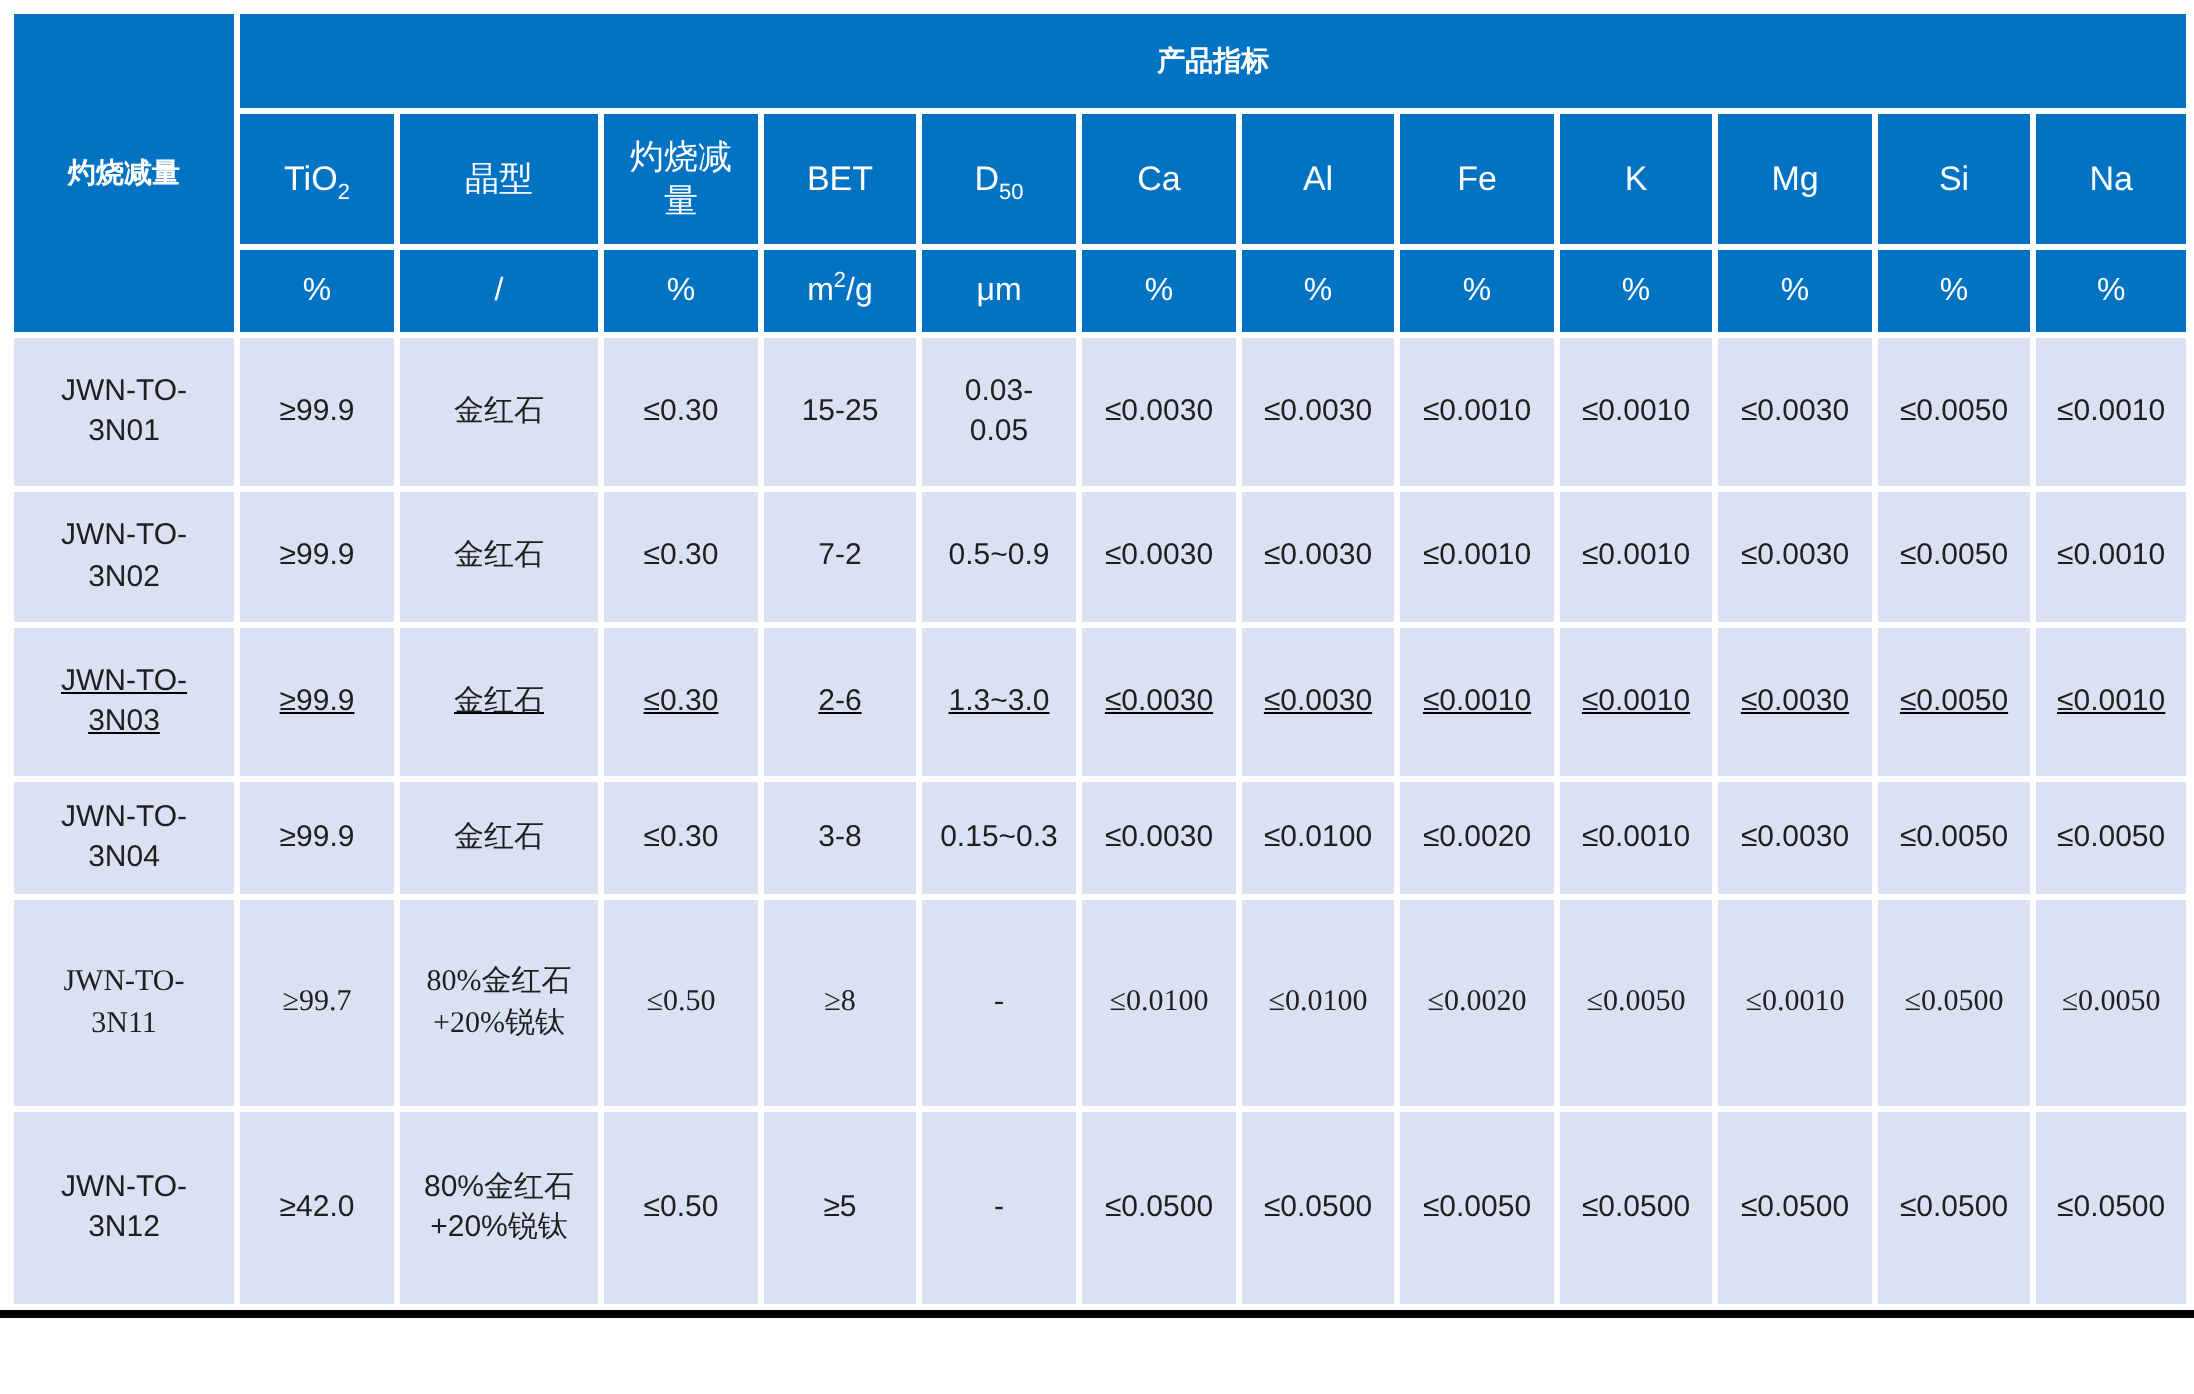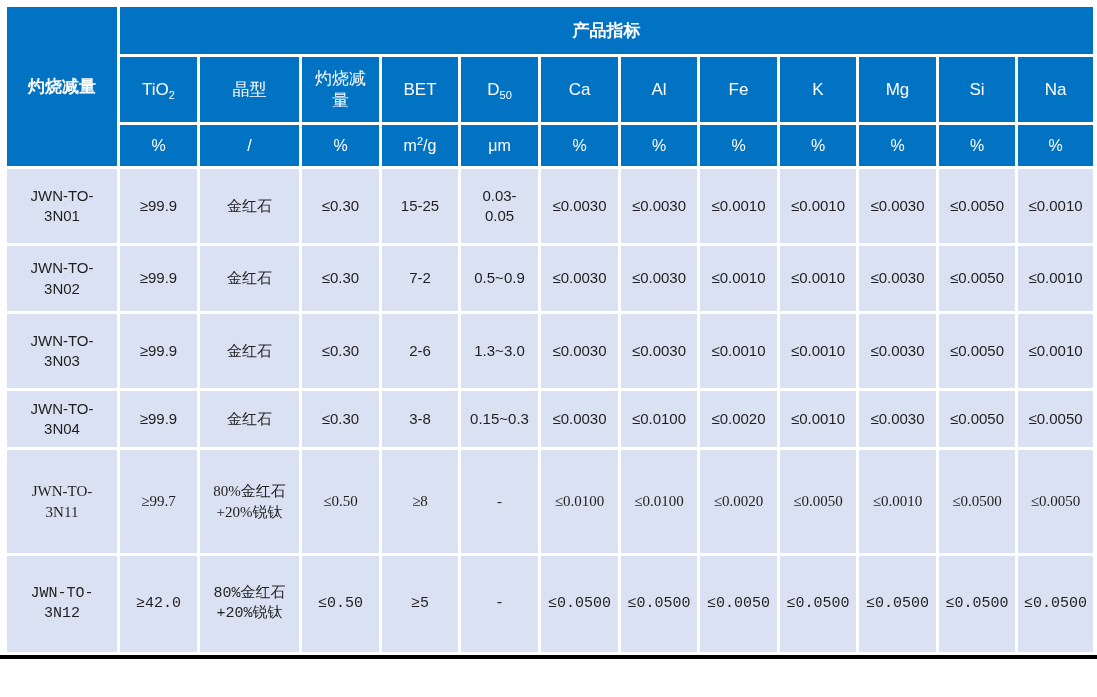--- a/index.html
+++ b/index.html
@@ -37,21 +37,21 @@
     color:var(--header-text);
     font-weight:normal;
     font-size:17px;
     padding:0 8px;
     line-height:1.25;
   }
   th.corner, th.banner{
     background:var(--header-bg);
     color:var(--header-text);
     font-weight:bold;
-    font-size:17px;
+    font-size:14px;
     padding:0 0;
   }
   th.unit{
     background:var(--header-bg);
     color:var(--header-text);
     font-weight:normal;
     font-size:16px;
     padding:0 4px;
   }
   th sub{font-size:11px;line-height:0;}
@@ -149,21 +149,21 @@
         <td class="cell">7-2</td>
         <td class="cell">0.5~0.9</td>
         <td class="cell">≤0.0030</td>
         <td class="cell">≤0.0030</td>
         <td class="cell">≤0.0010</td>
         <td class="cell">≤0.0010</td>
         <td class="cell">≤0.0030</td>
         <td class="cell">≤0.0050</td>
         <td class="cell">≤0.0010</td>
       </tr>
-      <tr style="height: 77px;">
+      <tr style="height: 77px; text-decoration: underline;">
         <td class="brand">JWN-TO-3N03</td>
         <td class="cell">≥99.9</td>
         <td class="cell">金红石</td>
         <td class="cell">≤0.30</td>
         <td class="cell">2-6</td>
         <td class="cell">1.3~3.0</td>
         <td class="cell">≤0.0030</td>
         <td class="cell">≤0.0030</td>
         <td class="cell">≤0.0010</td>
         <td class="cell">≤0.0010</td>
@@ -194,21 +194,21 @@
         <td class="cell">≥8</td>
         <td class="cell">-</td>
         <td class="cell">≤0.0100</td>
         <td class="cell">≤0.0100</td>
         <td class="cell">≤0.0020</td>
         <td class="cell">≤0.0050</td>
         <td class="cell">≤0.0010</td>
         <td class="cell">≤0.0500</td>
         <td class="cell">≤0.0050</td>
       </tr>
-      <tr style="height: 99px; font-family: Liberation Mono, monospace;">
+      <tr style="height: 99px;">
         <td class="brand">JWN-TO-3N12</td>
         <td class="cell">≥42.0</td>
         <td class="cell">80%金红石+20%锐钛</td>
         <td class="cell">≤0.50</td>
         <td class="cell">≥5</td>
         <td class="cell">-</td>
         <td class="cell">≤0.0500</td>
         <td class="cell">≤0.0500</td>
         <td class="cell">≤0.0050</td>
         <td class="cell">≤0.0500</td>

